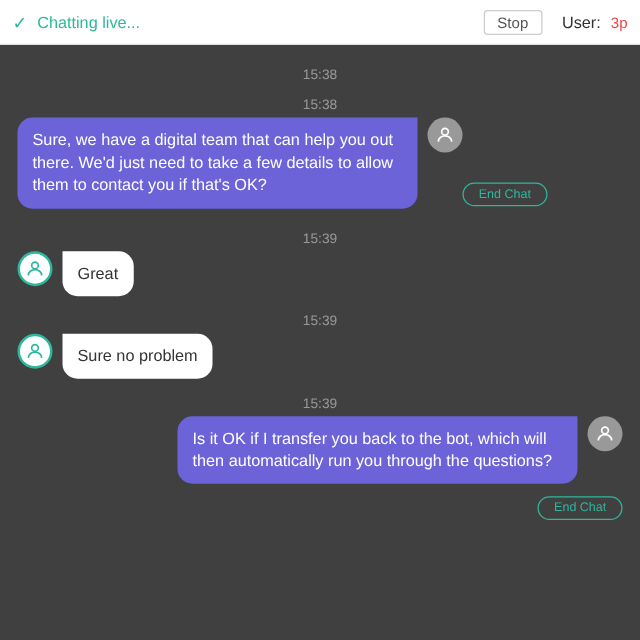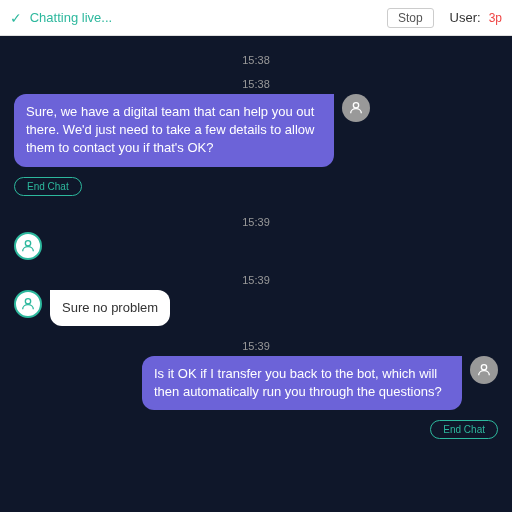--- a/index.html
+++ b/index.html
@@ -59,21 +59,21 @@
     .page-num {
       color: #ef4444;
       font-size: 12px;
       margin-left: auto;
     }
 
     .chat-area {
       height: 476px;
       overflow-y: auto;
       padding: 10px 14px;
-      background: #0f172a;
+      background: #404040;
       display: flex;
       flex-direction: column;
       gap: 0px;
     }
 
     .timestamp {
       text-align: center;
       color: #999;
       font-size: 11px;
       margin: 8px 0 4px 0;
@@ -166,21 +166,21 @@
   <span class="check-icon">✓</span>
   <span class="chatting-live">Chatting live...</span>
   <button class="stop-btn">Stop</button>
   <span class="user-label">User:</span>
   <span class="page-num">3p</span>
 </div>
 
 <div class="chat-area" id="chat-area">
 <div class="timestamp">15:38</div>
     <div class="timestamp">15:38</div>
-    <div style="display: flex; flex-direction: column; align-items: flex-start; margin-bottom: 4px;">
+    <div style="display: flex; flex-direction: row; align-items: flex-end; margin-bottom: 4px;">
       <div class="msg-row agent-msg">
         <div class="bubble bubble-agent">Sure, we have a digital team that can help you out there. We'd just need to take a few details to allow them to contact you if that's OK?</div>
         <div class="avatar-agent">
           <svg viewBox="0 0 24 24" fill="none" stroke="#fff" stroke-width="2">
             <circle cx="12" cy="8" r="4"></circle>
             <path d="M4 20c0-4 3.6-7 8-7s8 3 8 7"></path>
           </svg>
         </div>
       </div>
       <div class="end-chat-row">
@@ -188,20 +188,21 @@
       </div>
     </div>
     <div class="timestamp">15:39</div>
     <div class="msg-row user-msg">
       <div class="avatar">
         <svg viewBox="0 0 24 24" fill="none" stroke="#2db89d" stroke-width="2">
           <circle cx="12" cy="8" r="4"></circle>
           <path d="M4 20c0-4 3.6-7 8-7s8 3 8 7"></path>
         </svg>
       </div>
+      <div class="bubble bubble-user">Great</div>
     </div>
     <div class="timestamp">15:39</div>
     <div class="msg-row user-msg">
       <div class="avatar">
         <svg viewBox="0 0 24 24" fill="none" stroke="#2db89d" stroke-width="2">
           <circle cx="12" cy="8" r="4"></circle>
           <path d="M4 20c0-4 3.6-7 8-7s8 3 8 7"></path>
         </svg>
       </div>
       <div class="bubble bubble-user">Sure no problem</div>

